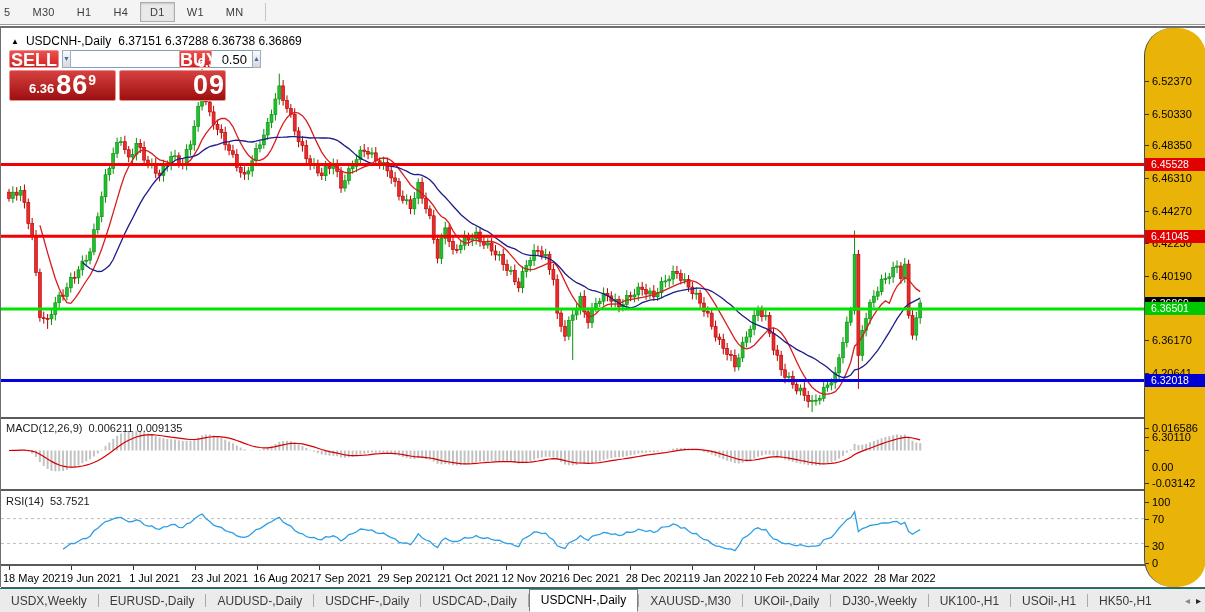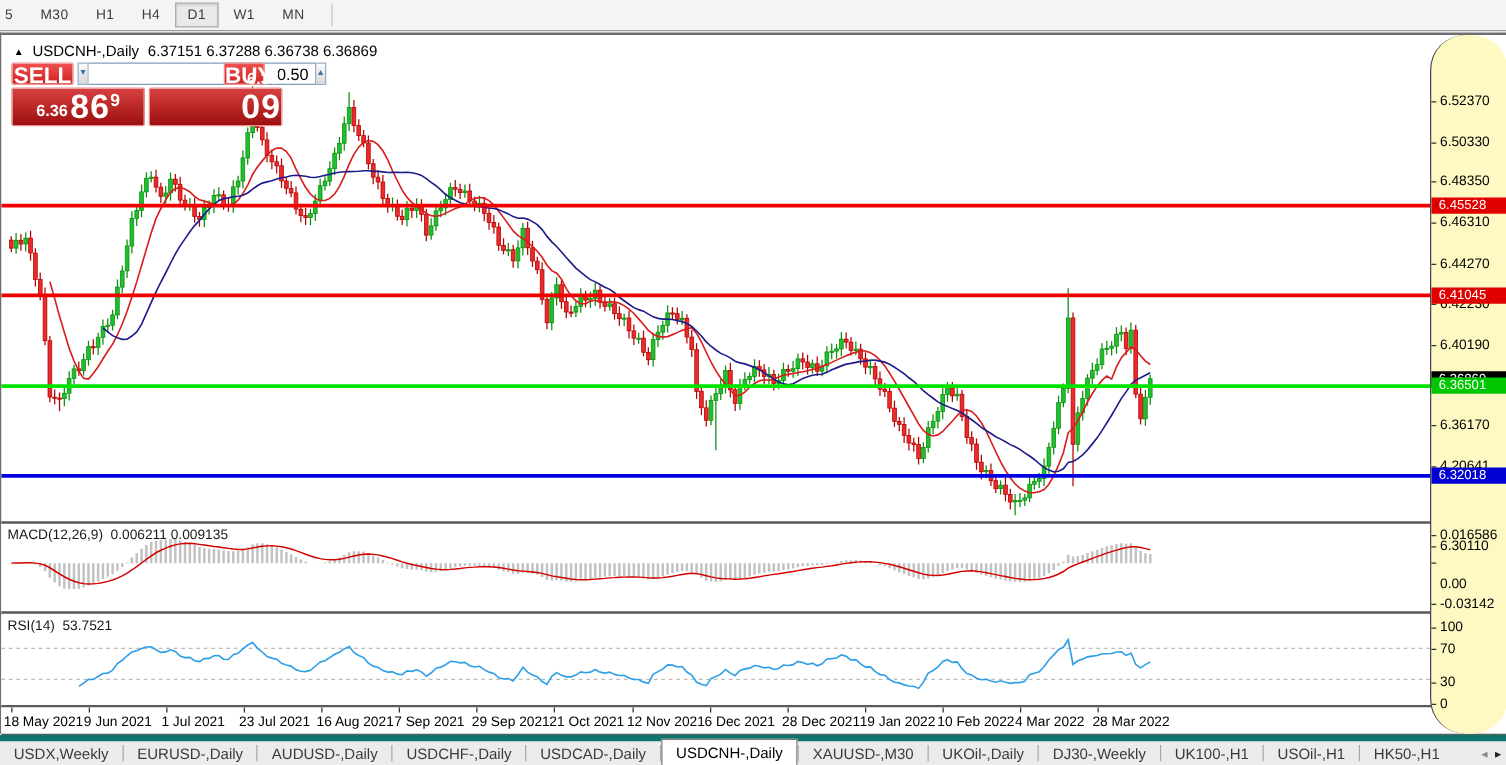--- a/index.html
+++ b/index.html
@@ -26,21 +26,21 @@
   #main-svg { position:absolute; left:0; top:2px; }
   #macd-pane  { position:absolute; left:0; top:389px; width:1205px; height:74px;
     border-top:2px solid #5a5a5a; border-bottom:2px solid #5a5a5a; background:#fff; }
   #rsi-pane   { position:absolute; left:0; top:464px; width:1205px; height:74px;
     border-bottom:2px solid #5a5a5a; background:#fff; }
   .pane-label { position:absolute; left:5px; top:3px; font-size:11px; color:#1a1a1a; z-index:3;
     display:flex; gap:6px; background:transparent; }
 
   
   #price-axis { position:absolute; left:1143px; top:0px; width:62px; height:559px;
-    background:#fef9c3; border-left:1px solid #4a4a4a; z-index:4; overflow:hidden;border-radius:28px; }
+    background:#eab308; border-left:1px solid #4a4a4a; z-index:4; overflow:hidden;border-radius:28px; }
   .ptick { position:absolute; left:7px; font-size:11px; color:#000; white-space:nowrap; }
   .ptick-mark { position:absolute; left:0; width:4px; height:1px; background:#333; }
   .pbadge { position:absolute; left:0; width:62px; height:13px; color:#fff; font-size:10.5px;
     line-height:13px; padding-left:6px; white-space:nowrap; }
 
   
   #date-axis { position:absolute; left:0; top:538px; width:1205px; height:23px; background:#fff;
     border-bottom:2px solid #5a5a5a; }
   .dlabel { position:absolute; top:6px; font-size:11px; color:#000; white-space:nowrap; }
   .dtick { position:absolute; top:0; width:1px; height:4px; background:#333; }
@@ -60,21 +60,21 @@
   .tp-block { position:absolute; top:20px; width:107px; height:31px;
     background:linear-gradient(180deg,#d74040,#9d0f0f); border:1px solid #e89090; border-radius:2px;
     display:flex; align-items:flex-end; justify-content:center; color:#fff; padding-bottom:2px; }
   #sell-block { left:0; } #buy-block { left:110px;flex-direction:column; }
   .tp-prefix { font-size:13px; font-weight:bold; margin:0 2px 2px 0; }
   .tp-big { font-size:27px; font-weight:bold; line-height:26px; letter-spacing:1px; }
   .tp-sup { font-size:14px; font-weight:bold; align-self:flex-start; margin-top:1px; }
 
   
   #tab-bar { position:absolute; left:0; top:588px; width:1205px; height:24px; background:#ebebeb;
-    border-top:5px solid #0f766e; display:flex; align-items:center; font-size:12px; color:#3a3a3a; }
+    border-top:1px solid #0f766e; display:flex; align-items:center; font-size:12px; color:#3a3a3a; }
   .tab { padding:3px 11px; white-space:nowrap; cursor:default; }
   .tab.active { background:#fff; border:1px solid #7d7d7d; border-bottom:1px solid #fff; padding:3px 11px 4px; color:#000; }
   .tab-sep { width:1px; height:13px; background:#a9a9a9; }
   #tab-arrows { margin-left:auto; padding-right:4px; display:flex; gap:6px; font-size:10px; color:#222; }
   #tab-arrows .dim { color:#8a8a8a; }
 </style>
 </head>
 <body>
 
 <div id="screen">

